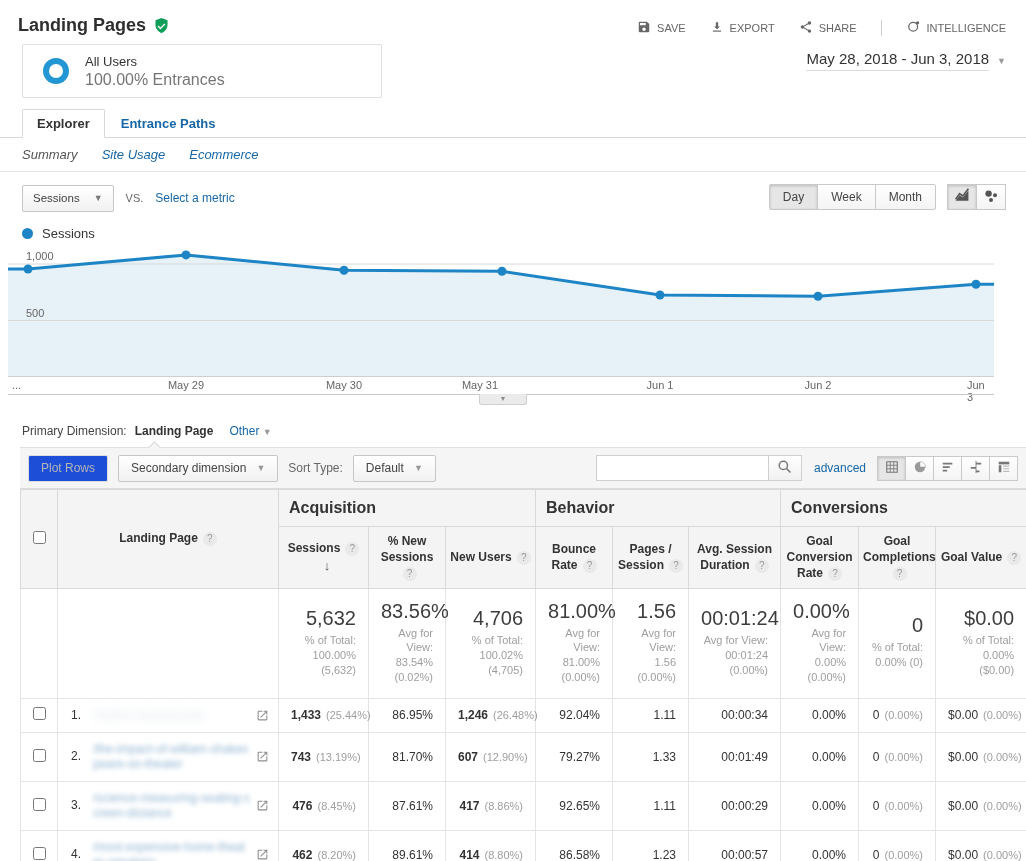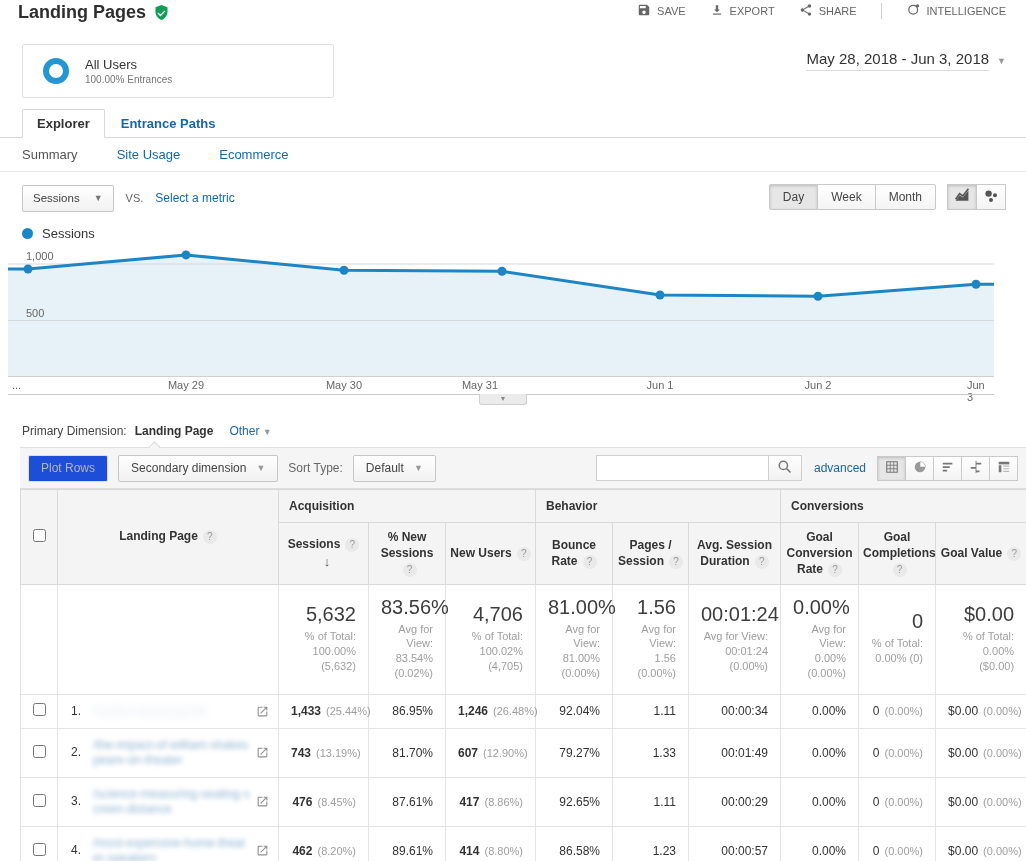--- a/index.html
+++ b/index.html
@@ -1,46 +1,46 @@
 <!DOCTYPE html>
 <html><head>
 <meta charset="utf-8">
 <style>
   html,body{margin:0;padding:0;background:#fff;}
   .page{width:1026px;height:861px;position:relative;overflow:hidden;background:#fff;
         font-family:"Liberation Sans",sans-serif;color:#333;}
 
   
-  .app-header{height:34px;display:flex;align-items:flex-start;padding:2px 20px 0 18px;}
+  .app-header{height:34px;display:flex;align-items:flex-end;padding:2px 20px 0 18px;}
   .page-title{font-size:18px;font-weight:bold;color:#2e2e2e;display:flex;align-items:center;gap:7px;flex:1;}
   .shield{width:17px;height:17px;display:inline-block;}
   .actions{display:flex;align-items:center;gap:24px;font-size:11px;color:#666;letter-spacing:.3px;}
   .action-btn{display:flex;align-items:center;gap:6px;cursor:pointer;background:none;border:none;font:inherit;color:#666;padding:0;}
   .action-divider{width:1px;height:16px;background:#ccc;}
 
   
   .segment-bar{position:relative;padding:8px 20px 10px 22px;display:flex;gap:10px;}
-  .segment-card{width:312px;height:54px;border:1px solid #e0e0e0;border-radius:2px;background:#fff;
+  .segment-card{width:360px;height:54px;border:1px solid #e0e0e0;border-radius:2px;background:#fff;
                 display:flex;align-items:center;padding-left:20px;gap:16px;box-sizing:border-box;cursor:pointer;}
   .segment-card.dashed{width:308px;border:1px dashed #c9c9c9;color:#757575;}
   .donut{width:26px;height:26px;border:6px solid #2397d4;border-radius:50%;box-sizing:border-box;}
   .ring{width:24px;height:24px;border:4px solid #e3e3e3;border-radius:50%;box-sizing:border-box;}
   .seg-name{font-size:13px;color:#333;}
-  .seg-detail{font-size:10px;color:#757575;margin-top:2px;}
+  .seg-detail{font-size:16px;color:#757575;margin-top:2px;}
   .add-seg-label{font-size:14px;color:#757575;}
   .date-range{position:absolute;right:20px;top:14px;display:flex;align-items:center;gap:8px;cursor:pointer;}
   .date-text{font-size:15px;color:#333;padding-bottom:3px;border-bottom:1px solid #dcdcdc;}
   .caret{font-size:9px;color:#999;}
 
   
   .tabs-row{border-bottom:1px solid #d8d8d8;padding-left:22px;display:flex;align-items:flex-end;height:29px;}
   .tab-active{background:#fff;border:1px solid #d8d8d8;border-bottom:1px solid #fff;margin-bottom:-1px;
               padding:6px 14px 6px;font-weight:bold;font-size:13px;color:#333;border-radius:2px 2px 0 0;cursor:pointer;}
   .tab-link{padding:6px 16px;font-weight:bold;font-size:13px;color:#1767a8;cursor:pointer;}
-  .subnav{padding:9px 22px;border-bottom:1px solid #e5e5e5;display:flex;gap:39px;font-size:13px;}
+  .subnav{padding:9px 22px;border-bottom:1px solid #e5e5e5;display:flex;gap:24px;font-size:13px;font-style:italic;}
   .subnav .current{color:#555;cursor:pointer;}
   .subnav .link{color:#1767a8;cursor:pointer;}
 
   
   .metric-controls{padding:12px 20px 0 22px;display:flex;align-items:center;position:relative;height:28px;}
   .drop-btn{height:27px;padding:0 10px;font-size:11.5px;color:#444;background:linear-gradient(#fff,#f1f1f1);
             border:1px solid #c6c6c6;border-radius:2px;display:flex;align-items:center;gap:14px;cursor:pointer;font-family:inherit;}
   .drop-btn .caret{color:#777;}
   .vs-label{font-size:11px;color:#666;margin:0 12px;}
   .link-text{font-size:12px;color:#1767a8;cursor:pointer;text-align:right;}
@@ -90,21 +90,21 @@
   .search-btn{width:34px;height:26px;border:1px solid #cfcfcf;background:linear-gradient(#fff,#f1f1f1);
               cursor:pointer;display:flex;align-items:center;justify-content:center;padding:0;}
   .view-group{display:flex;}
   .view-btn{width:29px;height:25px;background:linear-gradient(#fff,#f4f4f4);border:1px solid #c9c9c9;
             margin-left:-1px;cursor:pointer;display:flex;align-items:center;justify-content:center;padding:0;}
   .view-btn.active{background:#e6e6e6;box-shadow:inset 0 1px 3px rgba(0,0,0,.18);}
 
   
   .ga-table{margin-left:20px;width:1006px;border-collapse:collapse;table-layout:fixed;font-size:12px;}
   .ga-table th{background:#f4f4f4;border:1px solid #d9d9d9;color:#333;font-weight:bold;}
-  .h-group{text-align:left;padding:9px 10px;font-size:12px;}
+  .h-group{text-align:left;padding:9px 10px;font-size:16px;}
   .h-metric{text-align:center;padding:6px 4px;vertical-align:middle;line-height:1.35;cursor:pointer;}
   .h-page{text-align:center;vertical-align:middle;cursor:pointer;}
   .h-check{text-align:center;vertical-align:middle;}
   .help{display:inline-block;width:14px;height:14px;border-radius:50%;background:#e9e9e9;color:#9a9a9a;
         font-size:10px;line-height:14px;text-align:center;margin-left:5px;font-weight:normal;vertical-align:middle;cursor:pointer;}
   .sort-arrow{color:#555;font-size:13px;margin-left:7px;font-weight:normal;}
   .ga-table td{border:1px solid #e4e4e4;background:#fff;vertical-align:middle;}
   .totals-row td{padding:11px 12px 13px;text-align:right;}
   .tv{font-size:20px;color:#3d3d3d;}
   .ts{font-size:11px;color:#9e9e9e;margin-top:3px;line-height:1.35;}

